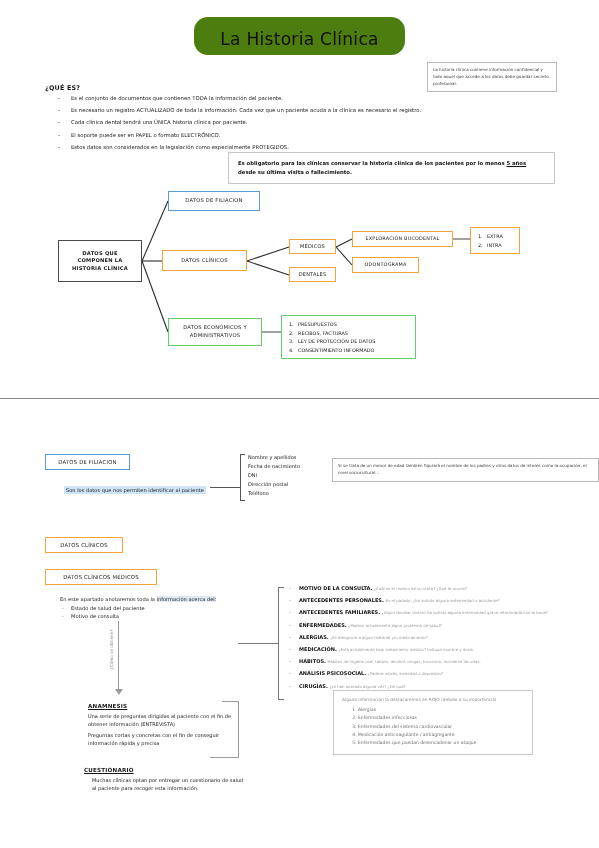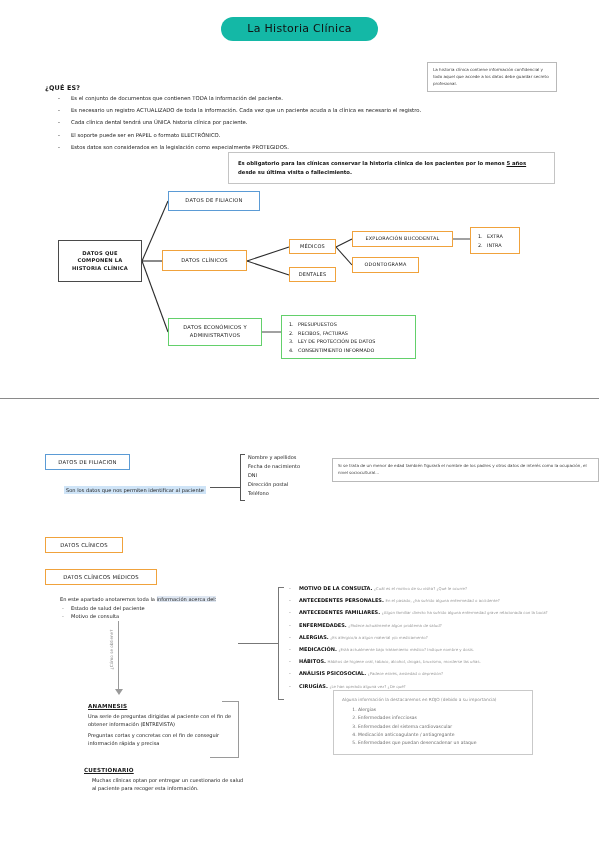--- a/index.html
+++ b/index.html
@@ -14,24 +14,24 @@
   }
   .page { position: relative; width: 599px; }
   .page1 { height: 398px; }
   .page-sep { width: 100%; height: 1px; background: #8a8a8a; }
   .page2 { height: 449px; }
 
   
   .title-wrap { text-align: center; padding-top: 17px; }
   .title {
     display: inline-block;
-    background: #14b8a6;
+    background: #4d7c0f;
     border-radius: 14px;
-    padding: 5px 26px 6px 26px;
-    font-size: 11px;
+    padding: 12px 26px 6px 26px;
+    font-size: 17px;
     letter-spacing: 0.3px;
     color: #111;
   }
 
   
   .qst { position: absolute; left: 45px; top: 84px; font-size: 6.4px; font-weight: bold; letter-spacing: .2px; }
 
   .bullets { position: absolute; left: 55px; top: 95px; width: 370px; }
   .bullets li {
     list-style: none;

